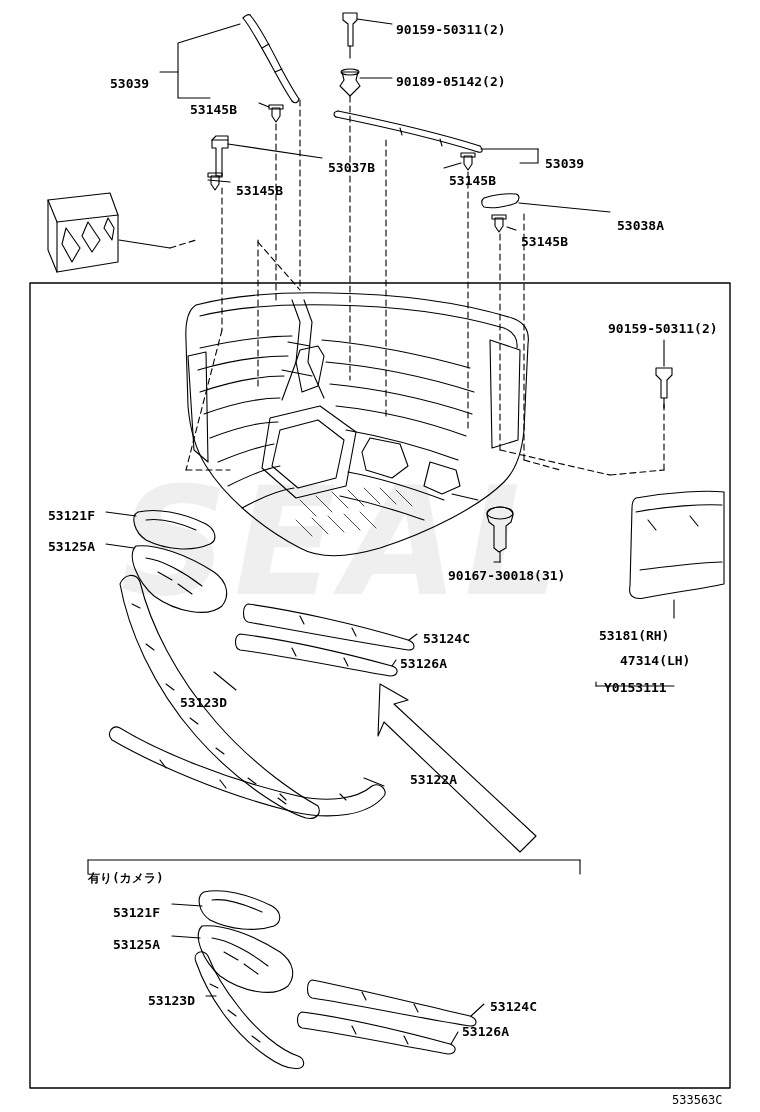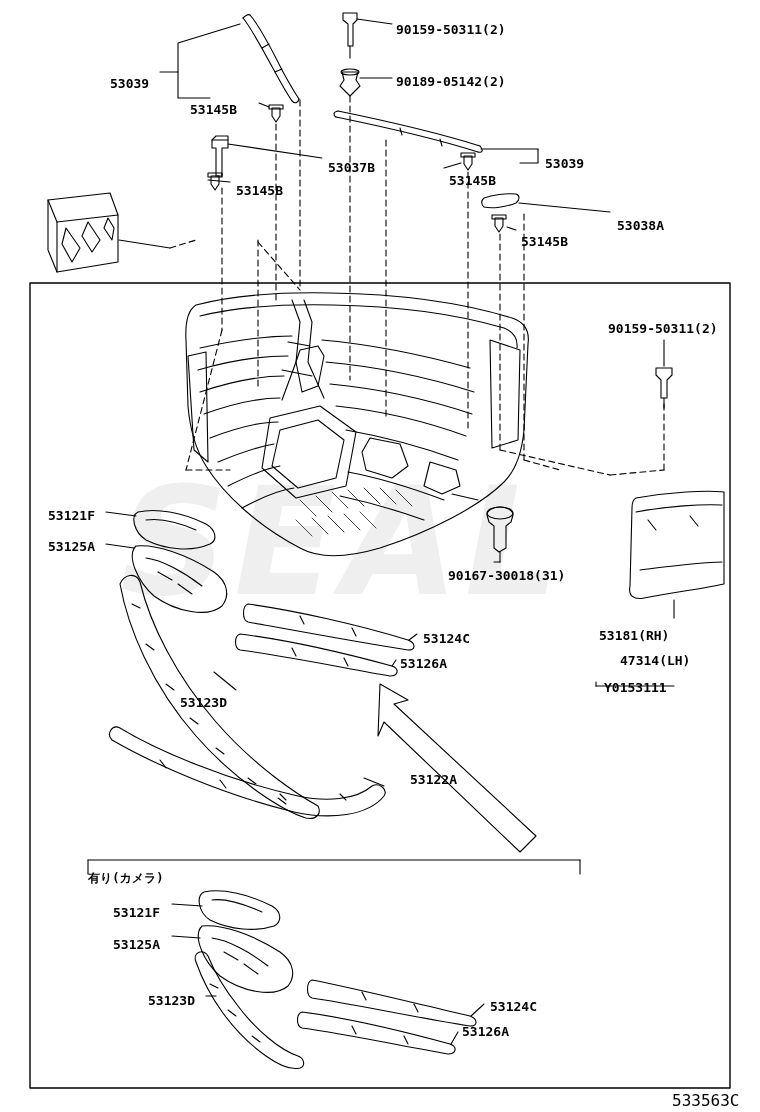--- a/index.html
+++ b/index.html
@@ -32,21 +32,21 @@
     font-weight: bold;
     letter-spacing: 0px;
     white-space: pre;
     color: #000;
     line-height: 17px;
   }
   .lbl.small {
     font-size: 12px;
   }
   .lbl.code {
-    font-size: 16px;
+    font-size: 12px;
     font-weight: normal;
   }
   .wm {
     position: absolute;
     font-family: "DejaVu Sans", sans-serif;
     font-size: 150px;
     font-weight: bold;
     font-style: italic;
     color: #efefef;
     letter-spacing: 6px;

